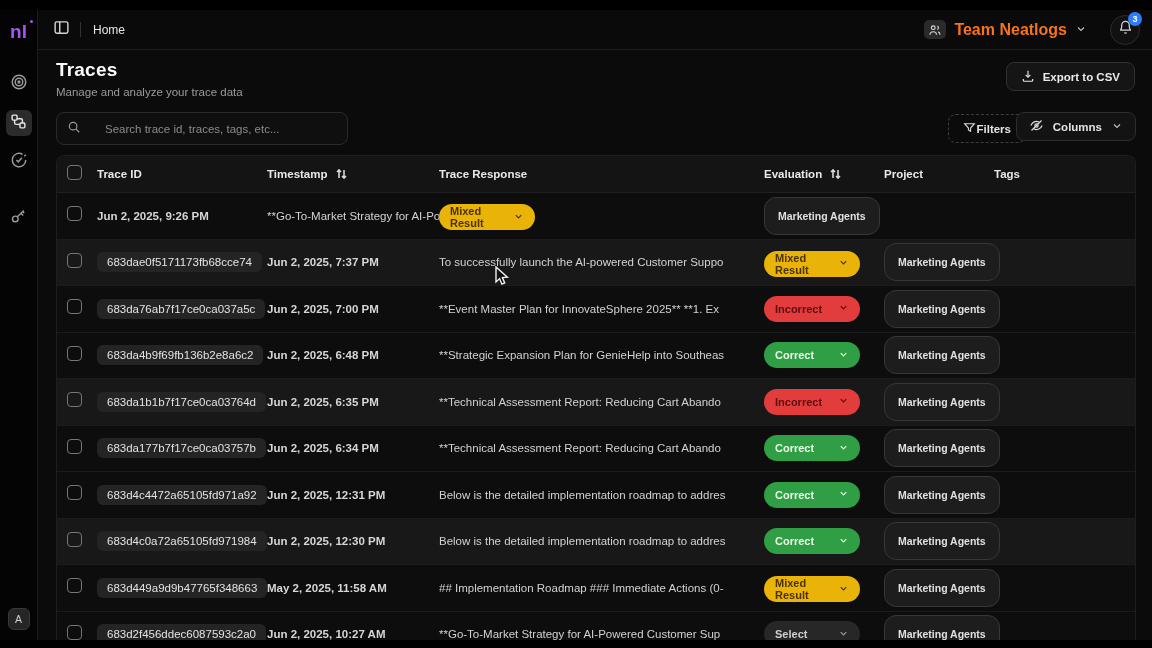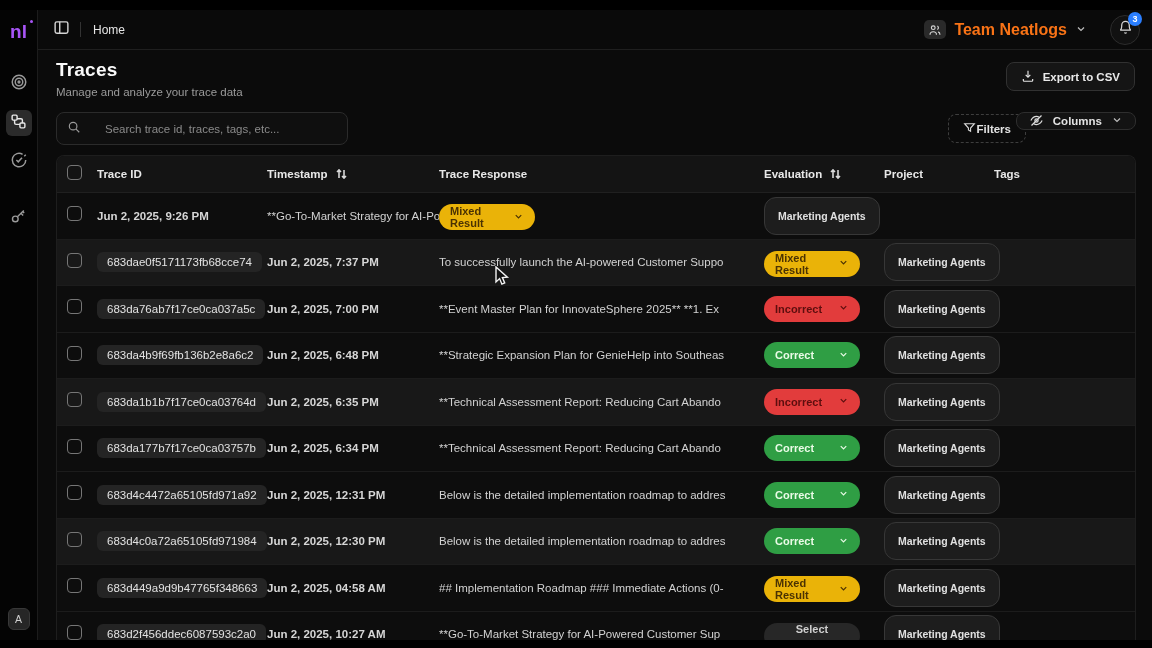--- a/index.html
+++ b/index.html
@@ -46,21 +46,21 @@
     background:#151515; border:1px solid #313131; color:#eaeaea; font-size:11.5px; font-weight:bold;
     display:flex; align-items:center; gap:8px; cursor:pointer; }
   .search-box { position:absolute; left:18px; top:62px; width:292px; height:33px; border-radius:8px;
     background:#0f0f0f; border:1px solid #2b2b2b; display:flex; align-items:center; padding:0 10px; gap:24px; }
   .search-box input { background:transparent; border:0; outline:none; color:#d8d8d8; font-size:11.5px; width:100%;
     font-family:"Liberation Sans", sans-serif; }
   .search-box input::placeholder { color:#8a8a8a; }
   .filters-btn { position:absolute; right:126px; top:64px; height:29px; padding:0 14px; border-radius:8px;
     background:transparent; border:1px dashed #3e3e3e; color:#e3e3e3; font-size:11.5px; font-weight:bold;
     display:flex; align-items:center; gap:0; cursor:pointer; }
-  .columns-btn { position:absolute; right:16px; top:62px; height:18px; padding:0 12px; border-radius:8px;
+  .columns-btn { position:absolute; right:16px; top:62px; height:29px; padding:0 12px; border-radius:8px;
     background:#131313; border:1px solid #2e2e2e; color:#e3e3e3; font-size:11.5px; font-weight:bold;
     display:flex; align-items:center; gap:9px; cursor:pointer; }
 
   
   .table { position:absolute; left:18px; right:16px; top:105px; bottom:-20px;
     border:1px solid #1e1e1e; border-bottom:none; border-radius:8px 8px 0 0; overflow:hidden; background:#0d0d0d; }
   .trow { display:grid; grid-template-columns:30px 170px 172px 325px 120px 110px 1fr;
     align-items:center; padding:0 10px; }
   .thead { height:37px; background:#141414; border-bottom:1px solid #202020; }
   .th { font-size:11.5px; font-weight:bold; color:#e8e8e8; display:flex; align-items:center; gap:7px; }
@@ -73,21 +73,21 @@
   .cell-ts { font-size:11.5px; font-weight:bold; color:#d6d6d6; }
   .cell-resp { font-size:11.5px; color:#d2d2d2; white-space:nowrap; overflow:hidden; padding-right:14px; }
   .badge { width:96px; height:26px; border-radius:13px; display:inline-flex; align-items:center;
     justify-content:space-between; padding:0 11px; font-size:11px; font-weight:bold; cursor:pointer; }
   .badge--mixed { background:#eab308; color:#4a3203; }
   .badge--mixed svg { stroke:#4a3203; }
   .badge--incorrect { background:#e23c3c; color:#5d0e0e; }
   .badge--incorrect svg { stroke:#5d0e0e; }
   .badge--correct { background:#2f9e44; color:#eafbe7; }
   .badge--correct svg { stroke:#eafbe7; }
-  .badge--select { background:#272727; color:#cfcfcf;flex-direction:column; }
+  .badge--select { background:#272727; color:#cfcfcf; }
   .badge--select svg { stroke:#9a9a9a; }
   .project-pill { display:inline-block; background:#1d1d1d; border:1px solid #373737; color:#e0e0e0;
     font-size:10.5px; font-weight:bold; padding:12px 13px; border-radius:12px; white-space:nowrap; }
 
   .cursor { position:absolute; left:495px; top:266px; z-index:50; pointer-events:none; }
 </style>
 </head>
 <body>
 
 <div class="canvas">
@@ -401,21 +401,21 @@
                   </svg>
         </span>
       </span>
     </div>
     <div><span class="project-pill">Marketing Agents</span></div>
     <div></div>
   </div>
           <div class="trow tbody-row">
     <div><span class="checkbox" style="display:inline-block;"></span></div>
     <div><span class="id-pill">683d449a9d9b47765f348663</span></div>
-    <div class="cell-ts">Jun 2, 2025, 04:58 AM</div>
+    <div class="cell-ts">May 2, 2025, 11:58 AM</div>
     <div class="cell-resp">## Implementation Roadmap ### Immediate Actions (0-</div>
     <div>
       <span class="badge badge--mixed">
         <span class="badge-label">Mixed Result</span>
         <span>
           <svg width="11" height="11" viewBox="0 0 24 24" fill="none" stroke-width="2.6">
                     <path d="M6 9l6 6 6-6"></path>
                   </svg>
         </span>
       </span>

